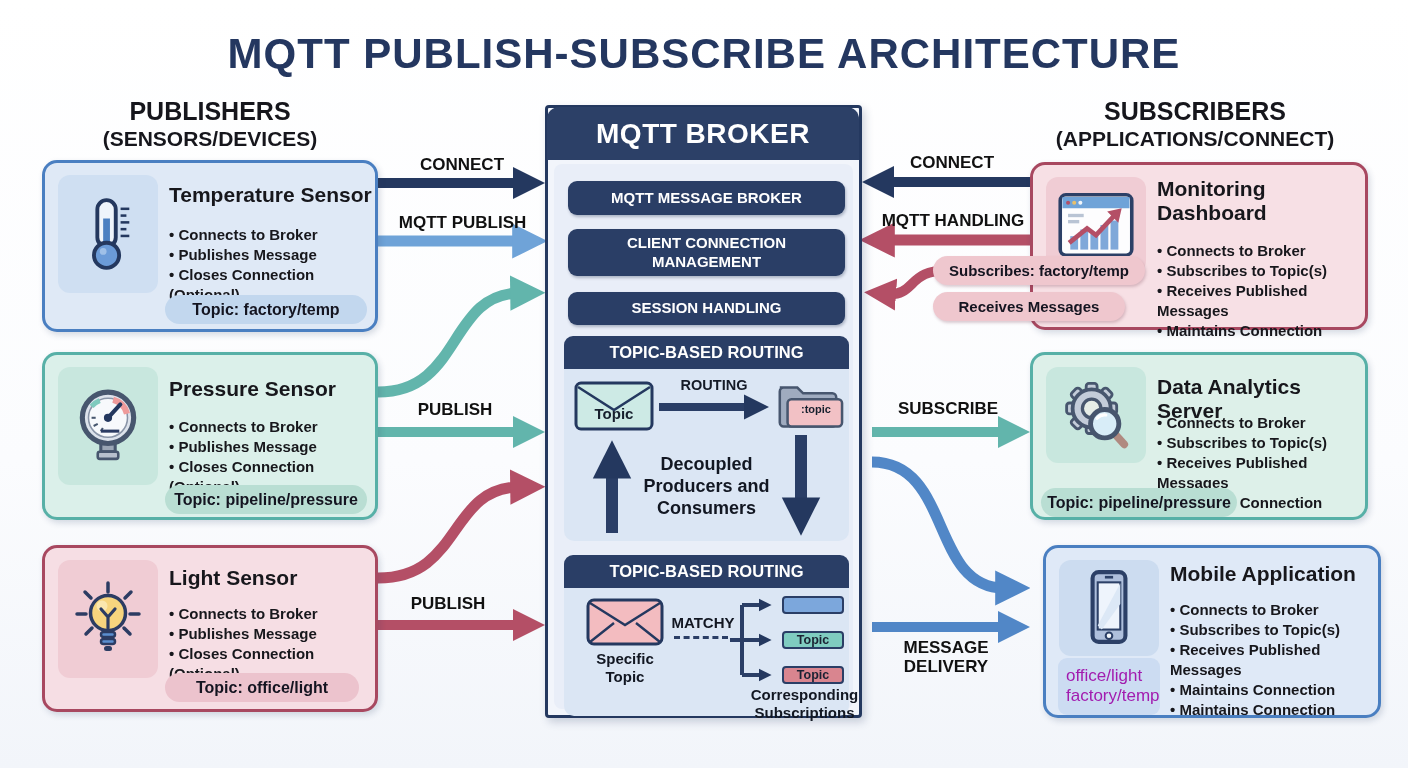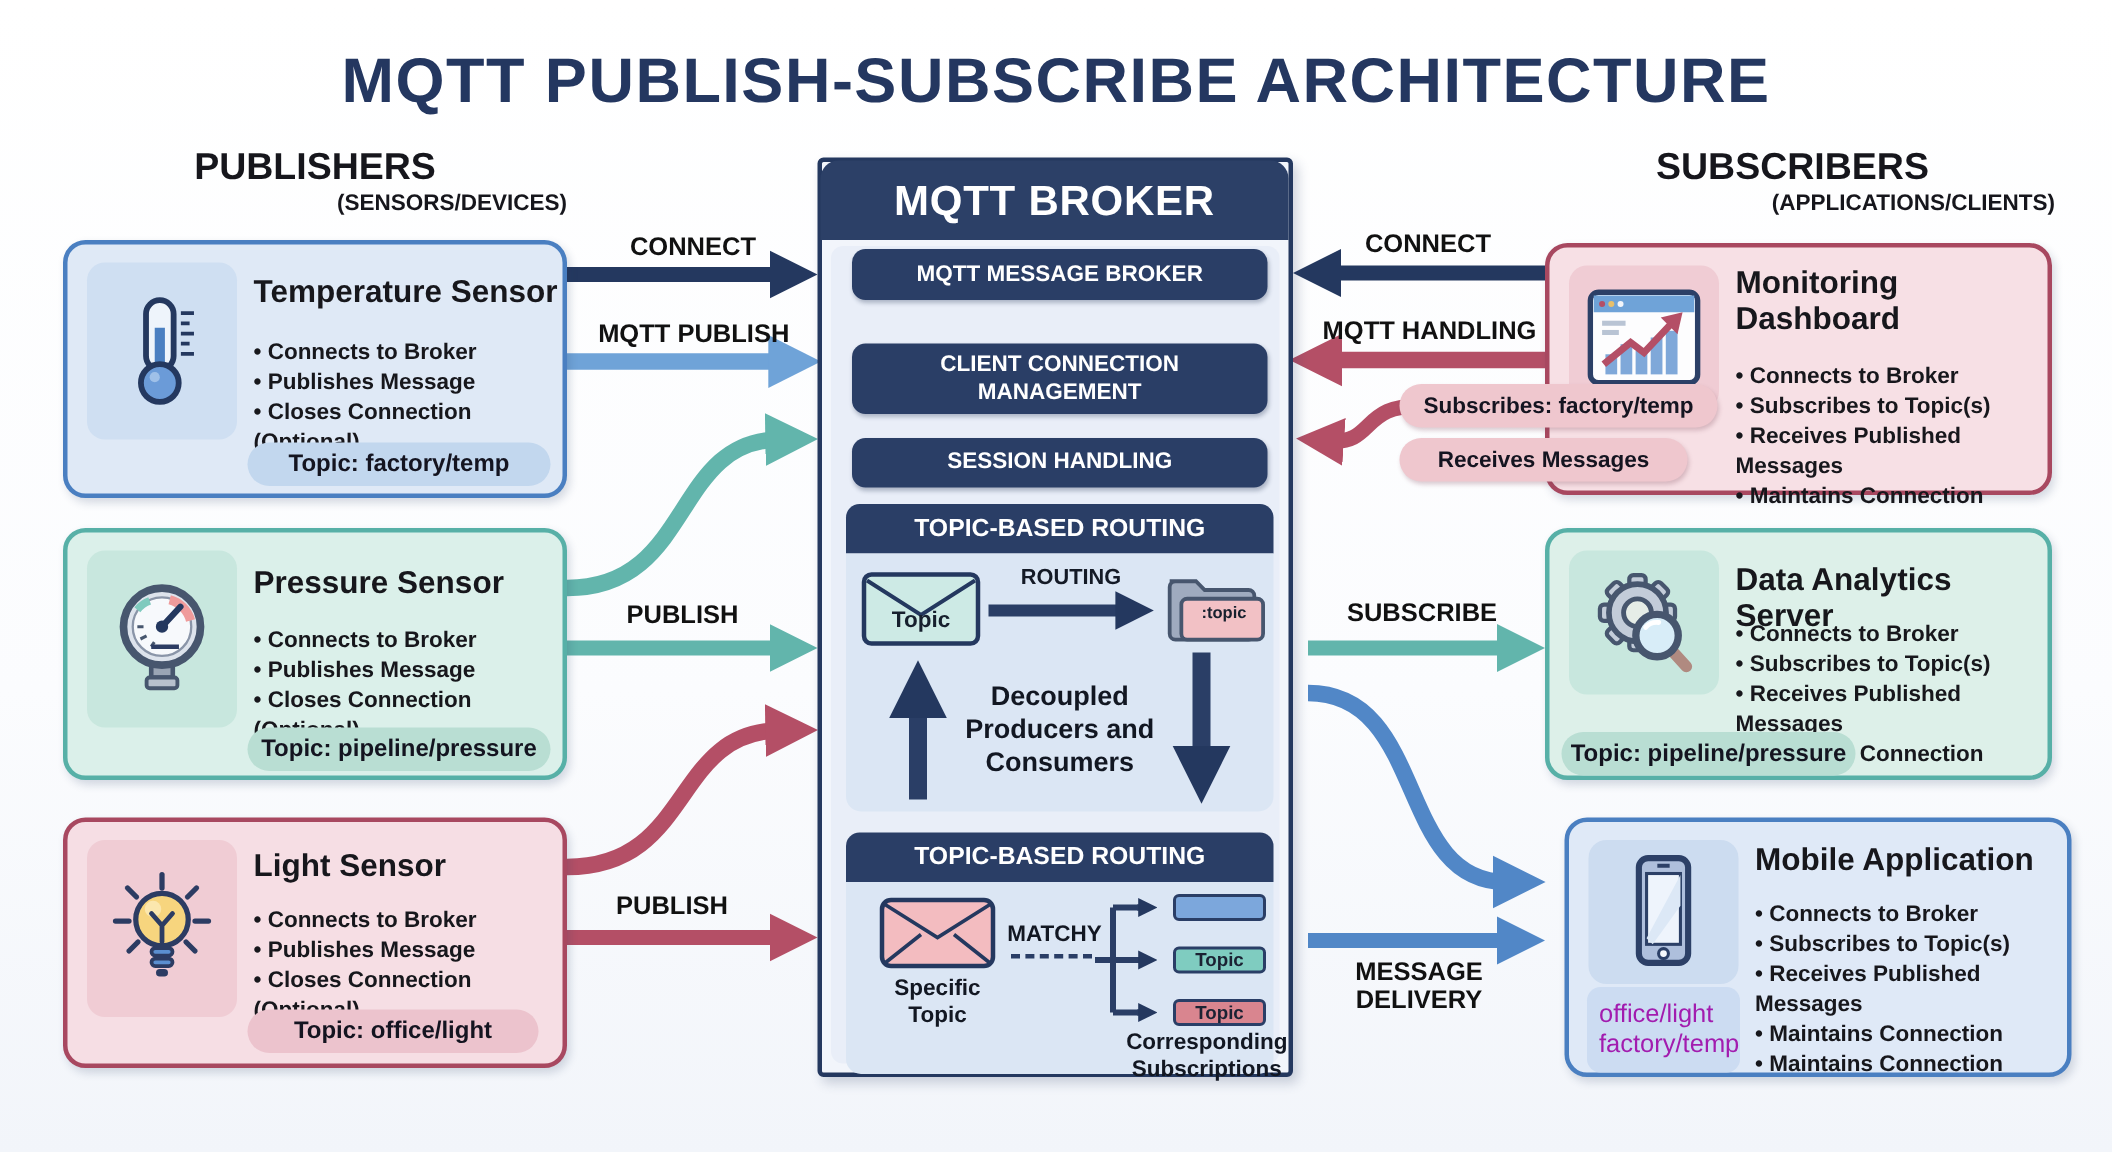--- a/index.html
+++ b/index.html
@@ -5,21 +5,21 @@
   html,body{margin:0;padding:0;background:#e9edf4;}
   *{box-sizing:border-box;}
   .canvas{
     position:relative;width:1408px;height:768px;margin:0 auto;overflow:hidden;
     background:linear-gradient(180deg,#ffffff 0%,#fbfcfe 60%,#f2f5fa 100%);
     font-family:"Liberation Sans", sans-serif;color:#15151a;
   }
   .abs{position:absolute;}
   .main-title{left:0;top:30px;width:1408px;font-size:42px;font-weight:800;letter-spacing:1px;color:#243760;text-align:center;z-index:4;}
   .col-head{font-size:25px;font-weight:800;color:#16161c;line-height:1.08;z-index:4;text-align:center;}
-  .col-sub{font-size:15px;font-weight:800;color:#16161c;z-index:4;text-align:right;}
+  .col-sub{font-size:21px;font-weight:800;color:#16161c;z-index:4;text-align:center;}
 
   
   .card{position:absolute;width:336px;border-radius:15px;z-index:2;box-shadow:2px 3px 6px rgba(40,60,100,.18);}
   .pub-blue{background:#dfe9f6;border:3.5px solid #4a7fc1;}
   .pub-teal{background:#dbf0ea;border:3.5px solid #57b0a7;}
   .pub-pink{background:#f6dee4;border:3.5px solid #a84860;}
   .sub-pink{background:#f7e0e5;border:3.5px solid #a84860;}
   .sub-teal{background:#ddf0e9;border:3.5px solid #57b0a7;}
   .sub-blue{background:#dfe9f7;border:3.5px solid #4a7fc1;}
   .tile{position:absolute;left:13px;top:12px;width:100px;height:118px;border-radius:12px;display:flex;align-items:center;justify-content:center;}
@@ -56,21 +56,21 @@
 </head>
 <body>
 
 <div class="canvas">
 
   <div class="abs main-title">MQTT PUBLISH-SUBSCRIBE ARCHITECTURE</div>
 
   <div class="abs col-head" style="left:42px;top:98px;width:336px;">PUBLISHERS</div>
   <div class="abs col-sub" style="left:42px;top:127px;width:336px;">(SENSORS/DEVICES)</div>
   <div class="abs col-head" style="left:1020px;top:98px;width:350px;">SUBSCRIBERS</div>
-  <div class="abs col-sub" style="left:1020px;top:127px;width:350px;">(APPLICATIONS/CLIENTS)</div>
+  <div class="abs col-sub" style="left:1020px;top:127px;width:350px;">(APPLICATIONS/CONNECT)</div>
 
   <svg class="arrows" width="1408" height="768" viewBox="0 0 1408 768">
     <defs>
       <marker id="ah-navy" viewBox="0 0 4 4" refX="1" refY="2" markerWidth="3.2" markerHeight="3.6" orient="auto">
           <path d="M0,0 L4,2 L0,4 Z" fill="#24385f"></path>
         </marker>
       <marker id="ah-lblue" viewBox="0 0 4 4" refX="1" refY="2" markerWidth="3.2" markerHeight="3.6" orient="auto">
           <path d="M0,0 L4,2 L0,4 Z" fill="#6fa3d8"></path>
         </marker>
       <marker id="ah-teal" viewBox="0 0 4 4" refX="1" refY="2" markerWidth="3.2" markerHeight="3.6" orient="auto">
@@ -192,21 +192,21 @@
       <li>Publishes Message</li>
       <li>Closes Connection (Optional)</li>
     </ul>
     <div class="badge b-pink" style="left:120px;right:16px;top:125px;height:29px;">Topic: office/light</div>
   </div>
 
   <div class="broker">
     <div class="broker-head">MQTT BROKER</div>
     <div class="broker-panel"></div>
 
-    <div class="bpill" style="top:58px;height:34px;">MQTT MESSAGE BROKER</div>
+    <div class="bpill" style="top:73px;height:34px;">MQTT MESSAGE BROKER</div>
     <div class="bpill" style="top:121px;height:47px;padding:0 30px;">CLIENT CONNECTION MANAGEMENT</div>
     <div class="bpill" style="top:184px;height:33px;">SESSION HANDLING</div>
 
     <div class="rsec-head" style="top:228px;">TOPIC-BASED ROUTING</div>
     <div class="rsec-body" style="top:261px;height:172px;">
       <svg width="285" height="172" style="position:absolute;left:0;top:0;">
         <path d="M95,38 H186" stroke="#2a3e66" stroke-width="8" fill="none" marker-end="url(#ah-navy)"></path>
         <path d="M48,164 V100" stroke="#2a3e66" stroke-width="12" fill="none" marker-end="url(#ah-navy)"></path>
         <path d="M237,66 V138" stroke="#2a3e66" stroke-width="12" fill="none" marker-end="url(#ah-navy)"></path>
       </svg>

